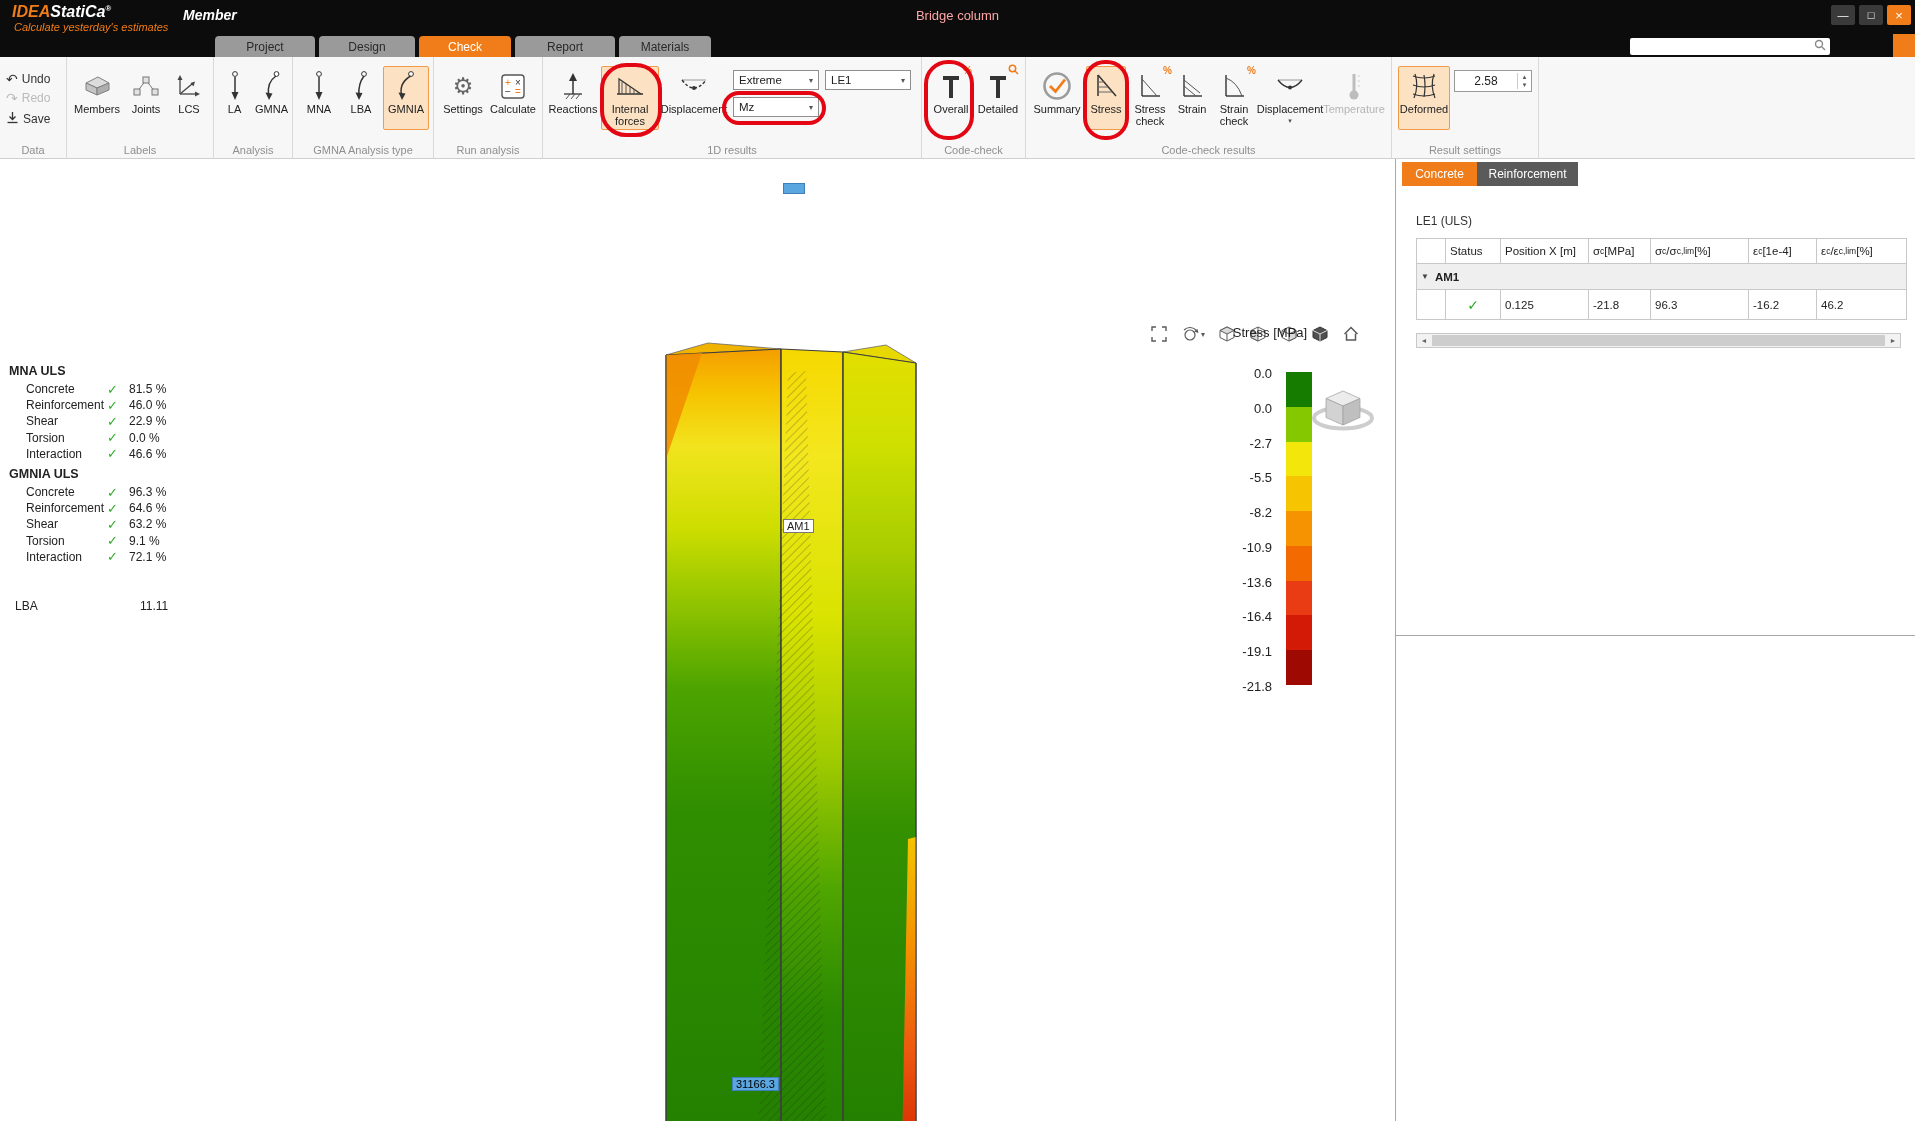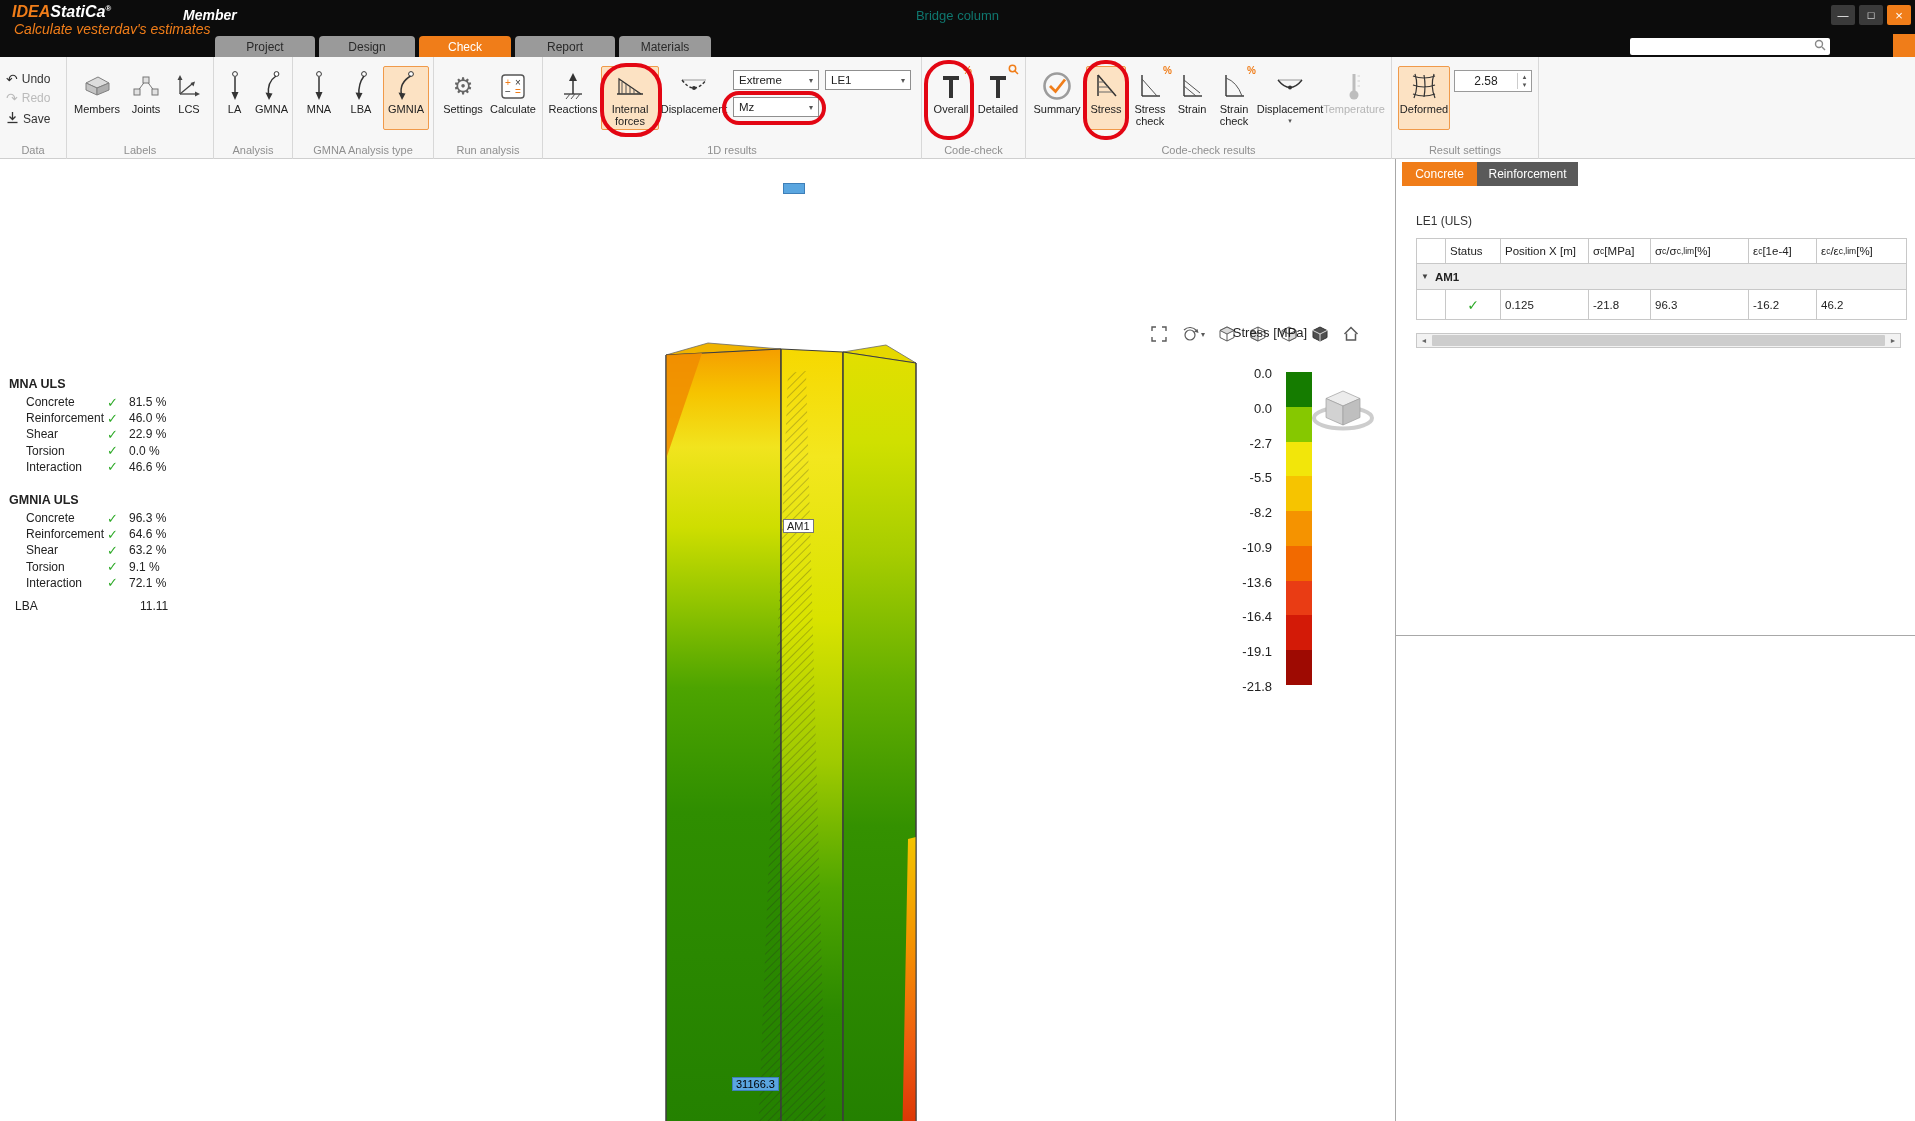--- a/index.html
+++ b/index.html
@@ -5,23 +5,23 @@
   * { margin:0; padding:0; box-sizing:border-box; }
   html,body { width:1915px; height:1121px; overflow:hidden; background:#fff;
     font-family:"Liberation Sans","DejaVu Sans",sans-serif; font-size:12px; color:#222; }
 
   
   .titlebar { position:absolute; left:0; top:0; width:1915px; height:34px; background:#0c0c0c; color:#fff;padding-left:44px; }
   .logo { position:absolute; left:12px; top:3px; font-style:italic; font-weight:bold; font-size:16px; }
   .logo .p1 { color:#f07d19; }
   .logo .p2 { color:#fff; }
   .logo .reg { color:#fff; font-size:8px; vertical-align:super; }
-  .tagline { position:absolute; left:14px; top:21px; font-style:italic; font-size:14px; color:#f07d19; }
+  .tagline { position:absolute; left:14px; top:21px; font-style:italic; font-size:11px; color:#f07d19; }
   .appmode { position:absolute; left:183px; top:7px; font-style:italic; font-weight:bold; font-size:14px; color:#fff; }
-  .doctitle { position:absolute; left:50%; top:8px; transform:translateX(-50%); font-size:13px; color:#0f766e; }
+  .doctitle { position:absolute; left:50%; top:8px; transform:translateX(-50%); font-size:13px; color:#fca5a5; }
   .winbtns { position:absolute; right:4px; top:5px; display:flex; gap:4px; }
   .winbtn { width:24px; height:20px; background:#3a3a3a; color:#fff; display:flex; align-items:center; justify-content:center; font-size:11px; border-radius:2px; }
   .winbtn.close { background:#f07d19; font-size:13px; }
 
   
   .tabbar { position:absolute; left:0; top:34px; width:1915px; height:23px; background:#0c0c0c; }
   .tab { position:absolute; top:2px; height:21px; background:#9a9a9a; color:#2a2a2a; font-size:12px;
          display:flex; align-items:center; justify-content:center; border-radius:4px 4px 0 0; }
   .tab.active { background:#f07d19; color:#fff; }
   .searchbox { position:absolute; left:1630px; top:4px; width:200px; height:17px; background:#fff; border-radius:2px; display:flex; align-items:center; }
@@ -48,21 +48,21 @@
 
   
   .redmark { position:absolute; border:4px solid #e30613; background:transparent; pointer-events:none; }
 
   
   .viewport { position:absolute; left:0; top:159px; width:1395px; height:962px; background:#fff; }
   .vdivider { position:absolute; left:1395px; top:159px; width:1px; height:962px; background:#a8a8a8; }
 
   
   .results-summary { position:absolute; left:9px; top:200px; width:240px; }
-  .sec-title { font-weight:bold; font-size:12.5px; height:17px; margin-top:18px; }
+  .sec-title { font-weight:bold; font-size:12.5px; height:17px; margin-top:5px; }
   .res-row { display:flex; align-items:center; height:16.2px; }
   .res-label { width:98px; padding-left:17px; }
   .res-check { width:22px; color:#2eaa28; font-weight:bold; font-size:13px; }
   .res-val { font-size:12px; }
   .lba-row { display:flex; margin-top:22px; }
   .lba-row .l { width:128px; padding-left:3px; }
 
   
   .vtoolbar { position:absolute; left:1150px; top:164px; height:22px; display:flex; align-items:center; gap:13px; }
   .vtb { display:flex; align-items:center; }

